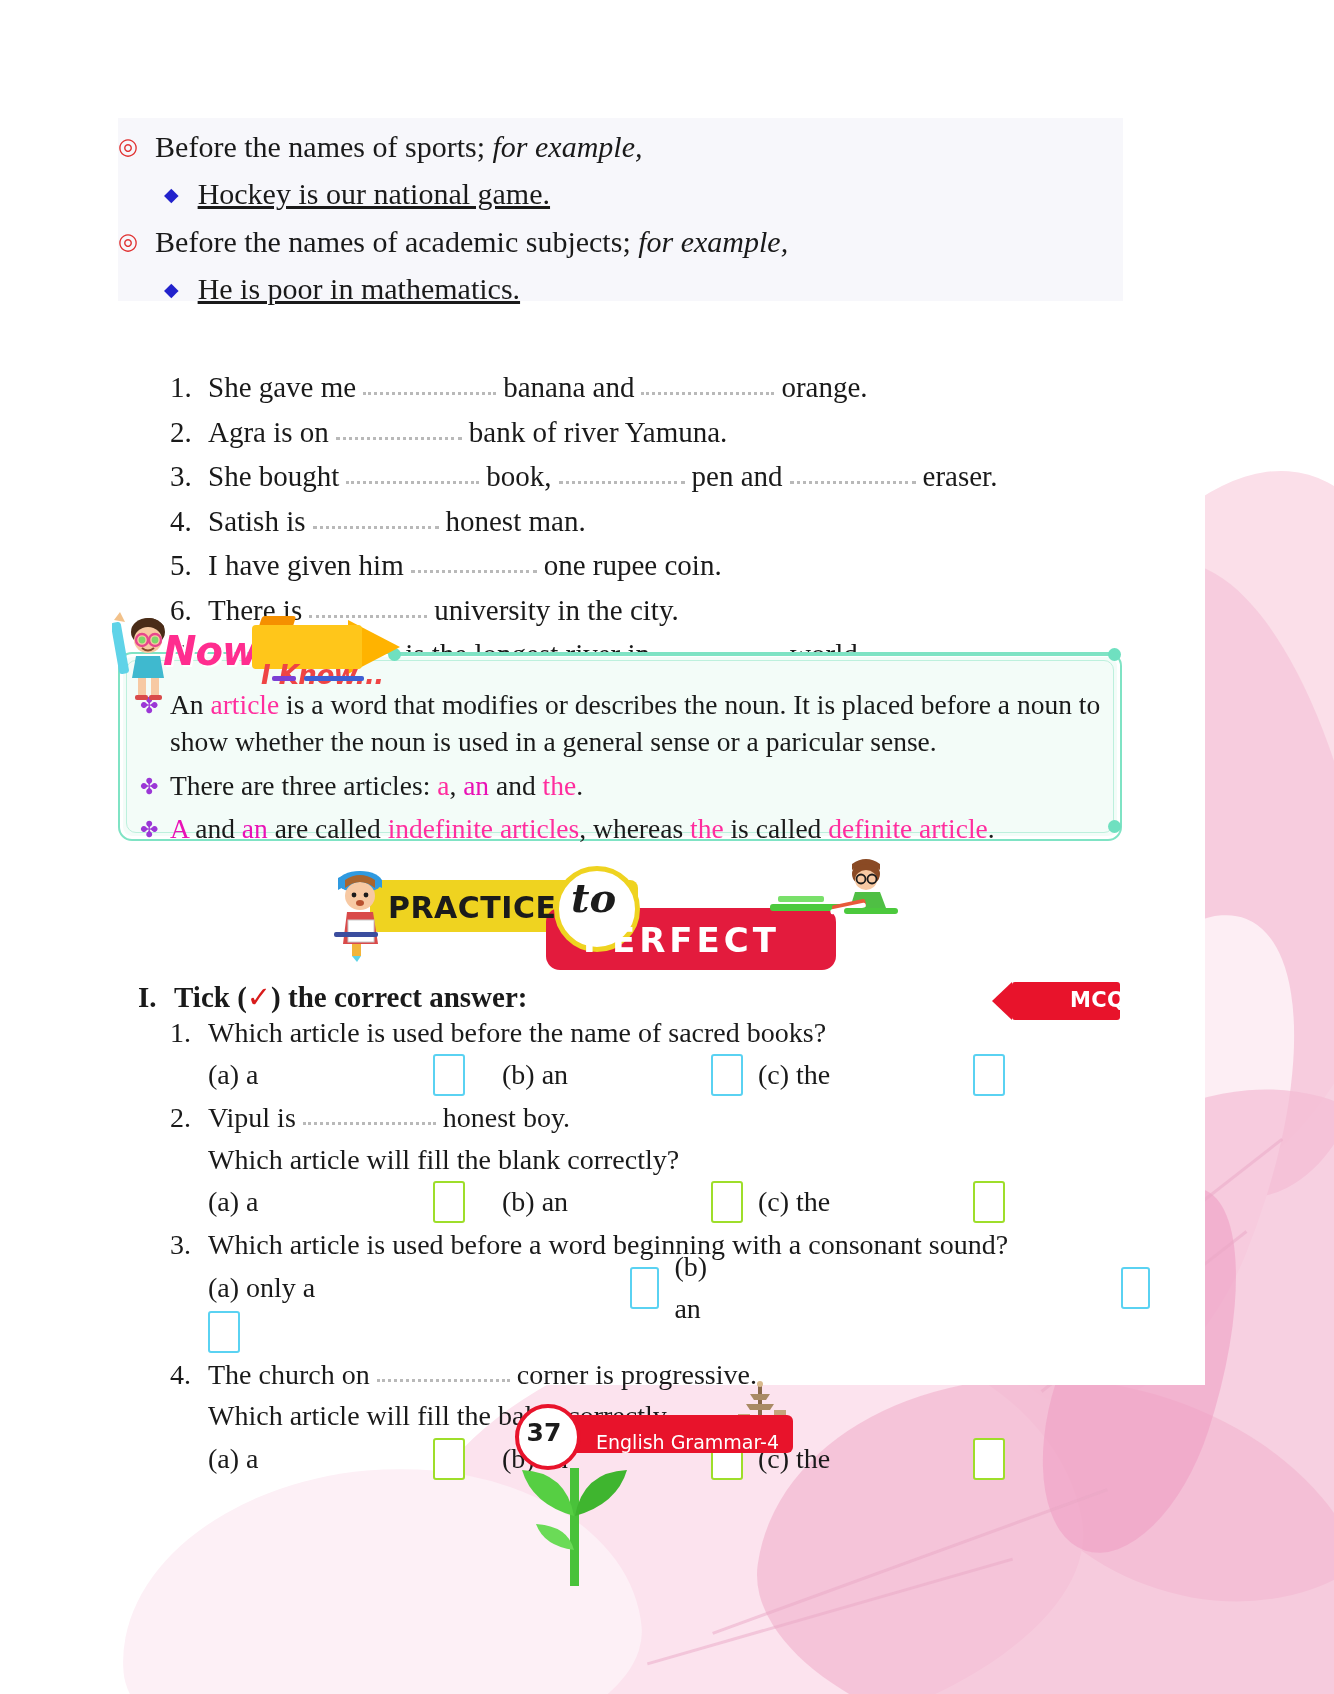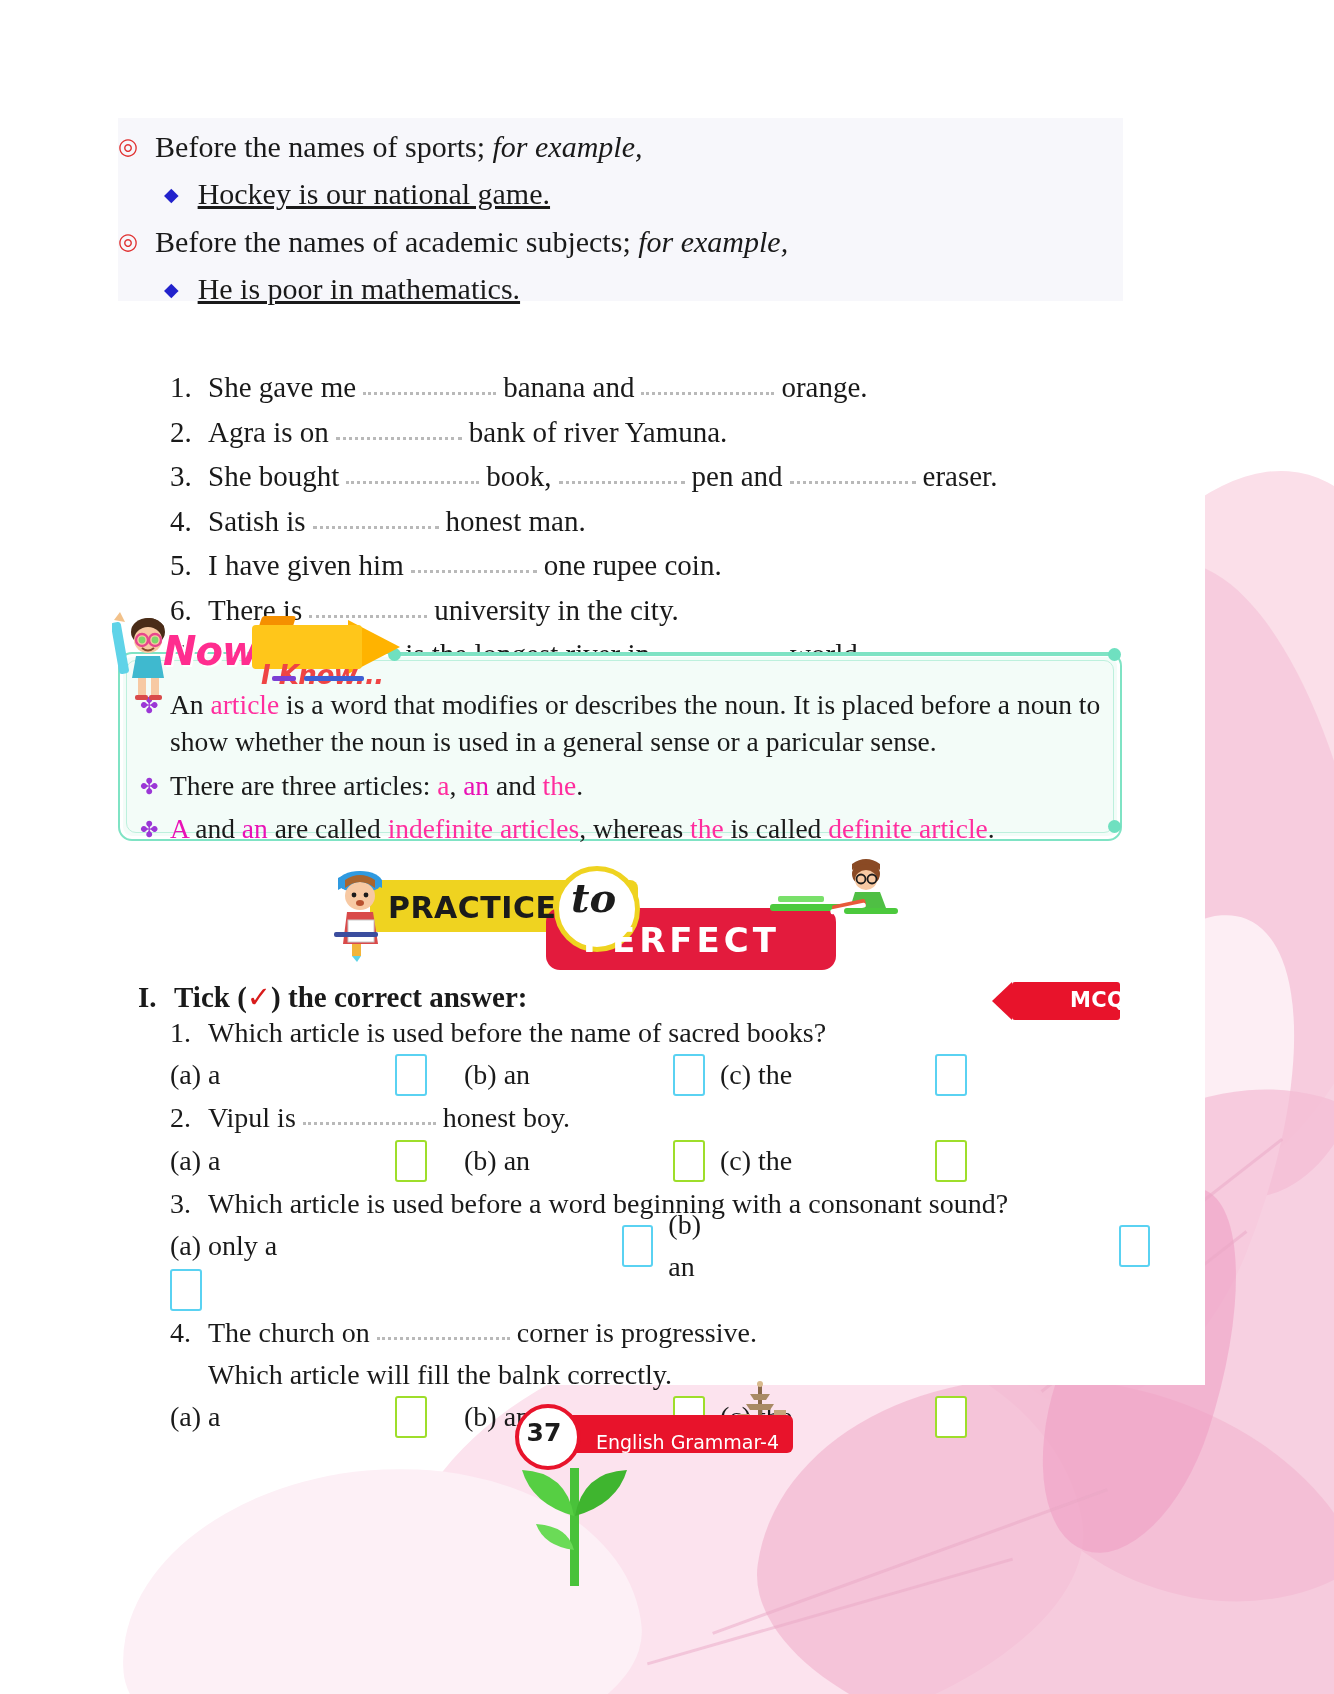--- a/index.html
+++ b/index.html
@@ -187,21 +187,21 @@
   .mcq-badge .label{
     position:absolute;left:10px;top:6px;color:#ffffff;font-family:"DejaVu Sans", sans-serif;
     font-weight:bold;font-size:21px;letter-spacing:.3px;margin-left:48px;
   }
 
   .mcq-list{position:absolute;left:170px;top:1012px;width:980px;}
   .mq{margin-bottom:0px;}
   .mq-line{display:flex;align-items:flex-start;font-size:28px;line-height:1.48;}
   .mq-num{width:38px;flex:none;}
   .mq-sub{margin-left:38px;font-size:28px;line-height:1.48;}
-  .opts{display:flex;align-items:center;font-size:28px;line-height:1.5;height:44px;gap:7px;}
+  .opts{display:flex;align-items:center;margin-left:38px;font-size:28px;line-height:1.5;height:44px;gap:7px;}
   .opt-lab{display:inline-block;}
   .box{
     display:inline-block;width:28px;height:38px;border:2px solid #5ad2f2;background:#ffffff;
     border-radius:3px;vertical-align:middle;
   }
   .box.green{border-color:#9ede2a;}
   .box.blue{border-color:#5ad2f2;}
   .opt{display:flex;align-items:center;}
 
   
@@ -426,20 +426,21 @@
           </span>
         <span class="box blue"></span>
       </div>
     </div>
 
     <div class="mq">
       <div class="mq-line">
         <span class="mq-num">2.</span>
         <span><span>Vipul is</span><span class="dots d-long"></span><span>honest boy.</span></span>
       </div>
+      <div class="mq-sub">Which article will fill the blank correctly?</div>
       <div class="opts">
         <span class="opt" style="width:218px;">
             <span class="opt-lab">(a)  a</span>
           </span>
         <span class="box green"></span>
         <span class="opt" style="width:202px;margin-left:30px;">
             <span class="opt-lab">(b)  an</span>
           </span>
         <span class="box green"></span>
         <span class="opt" style="width:208px;margin-left:8px;">

